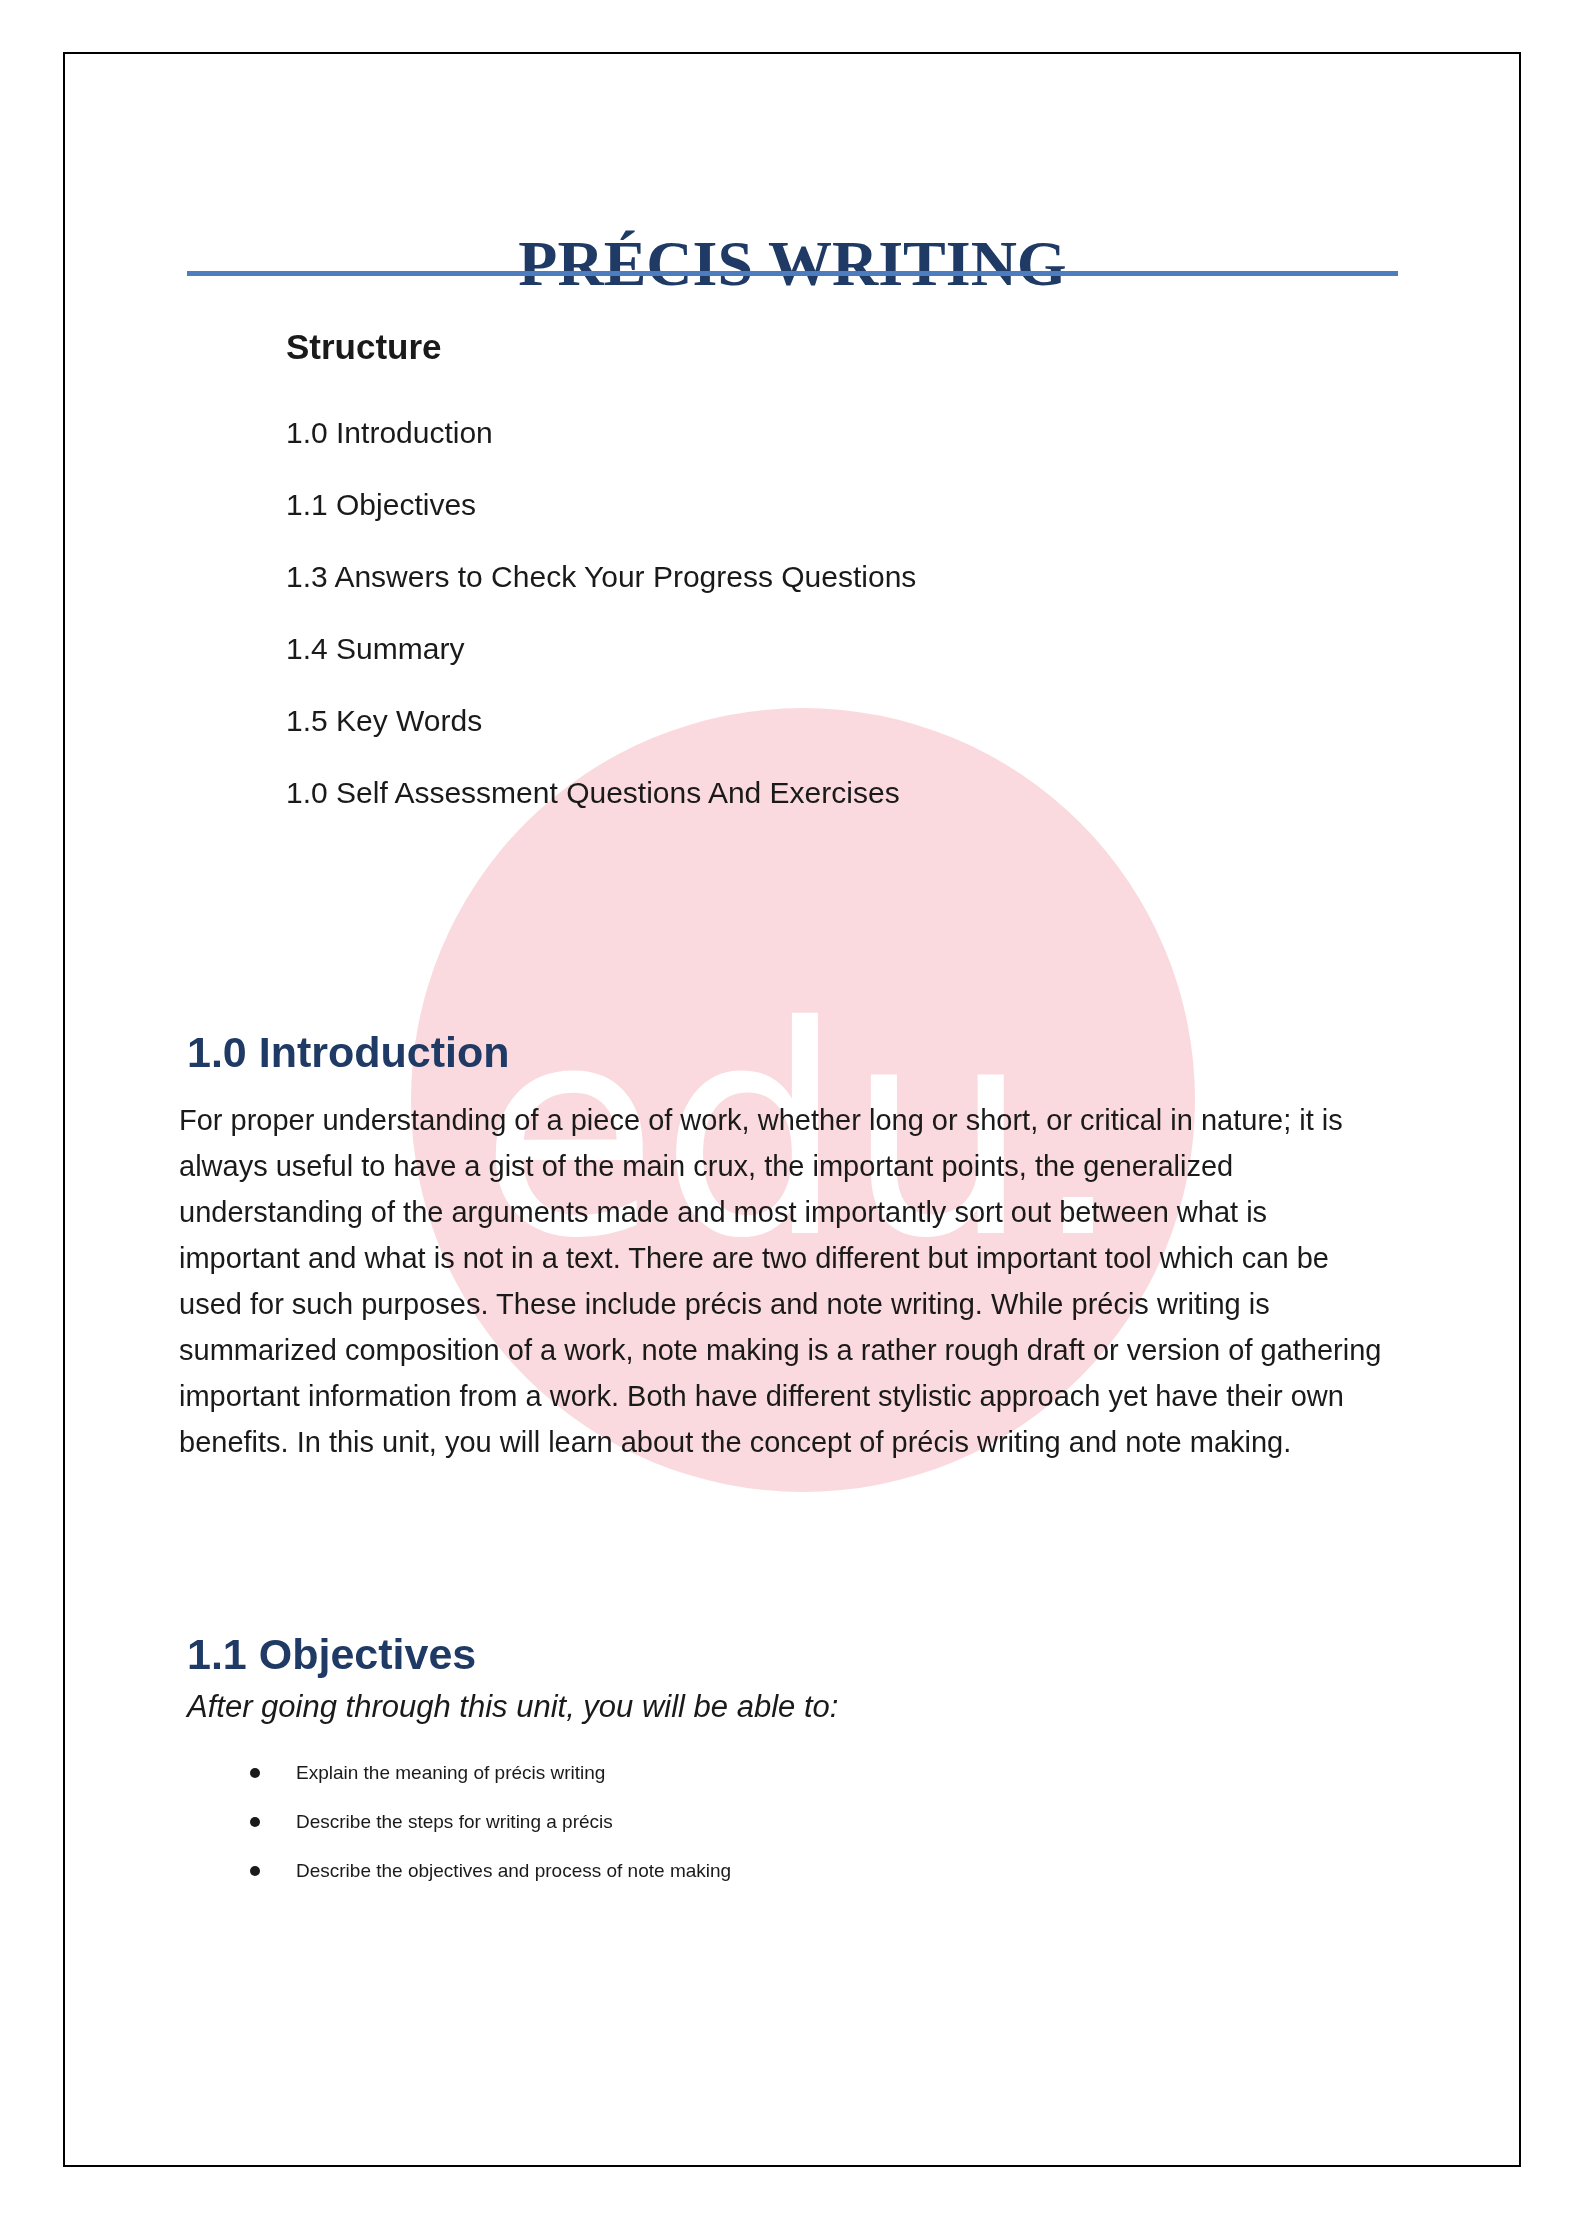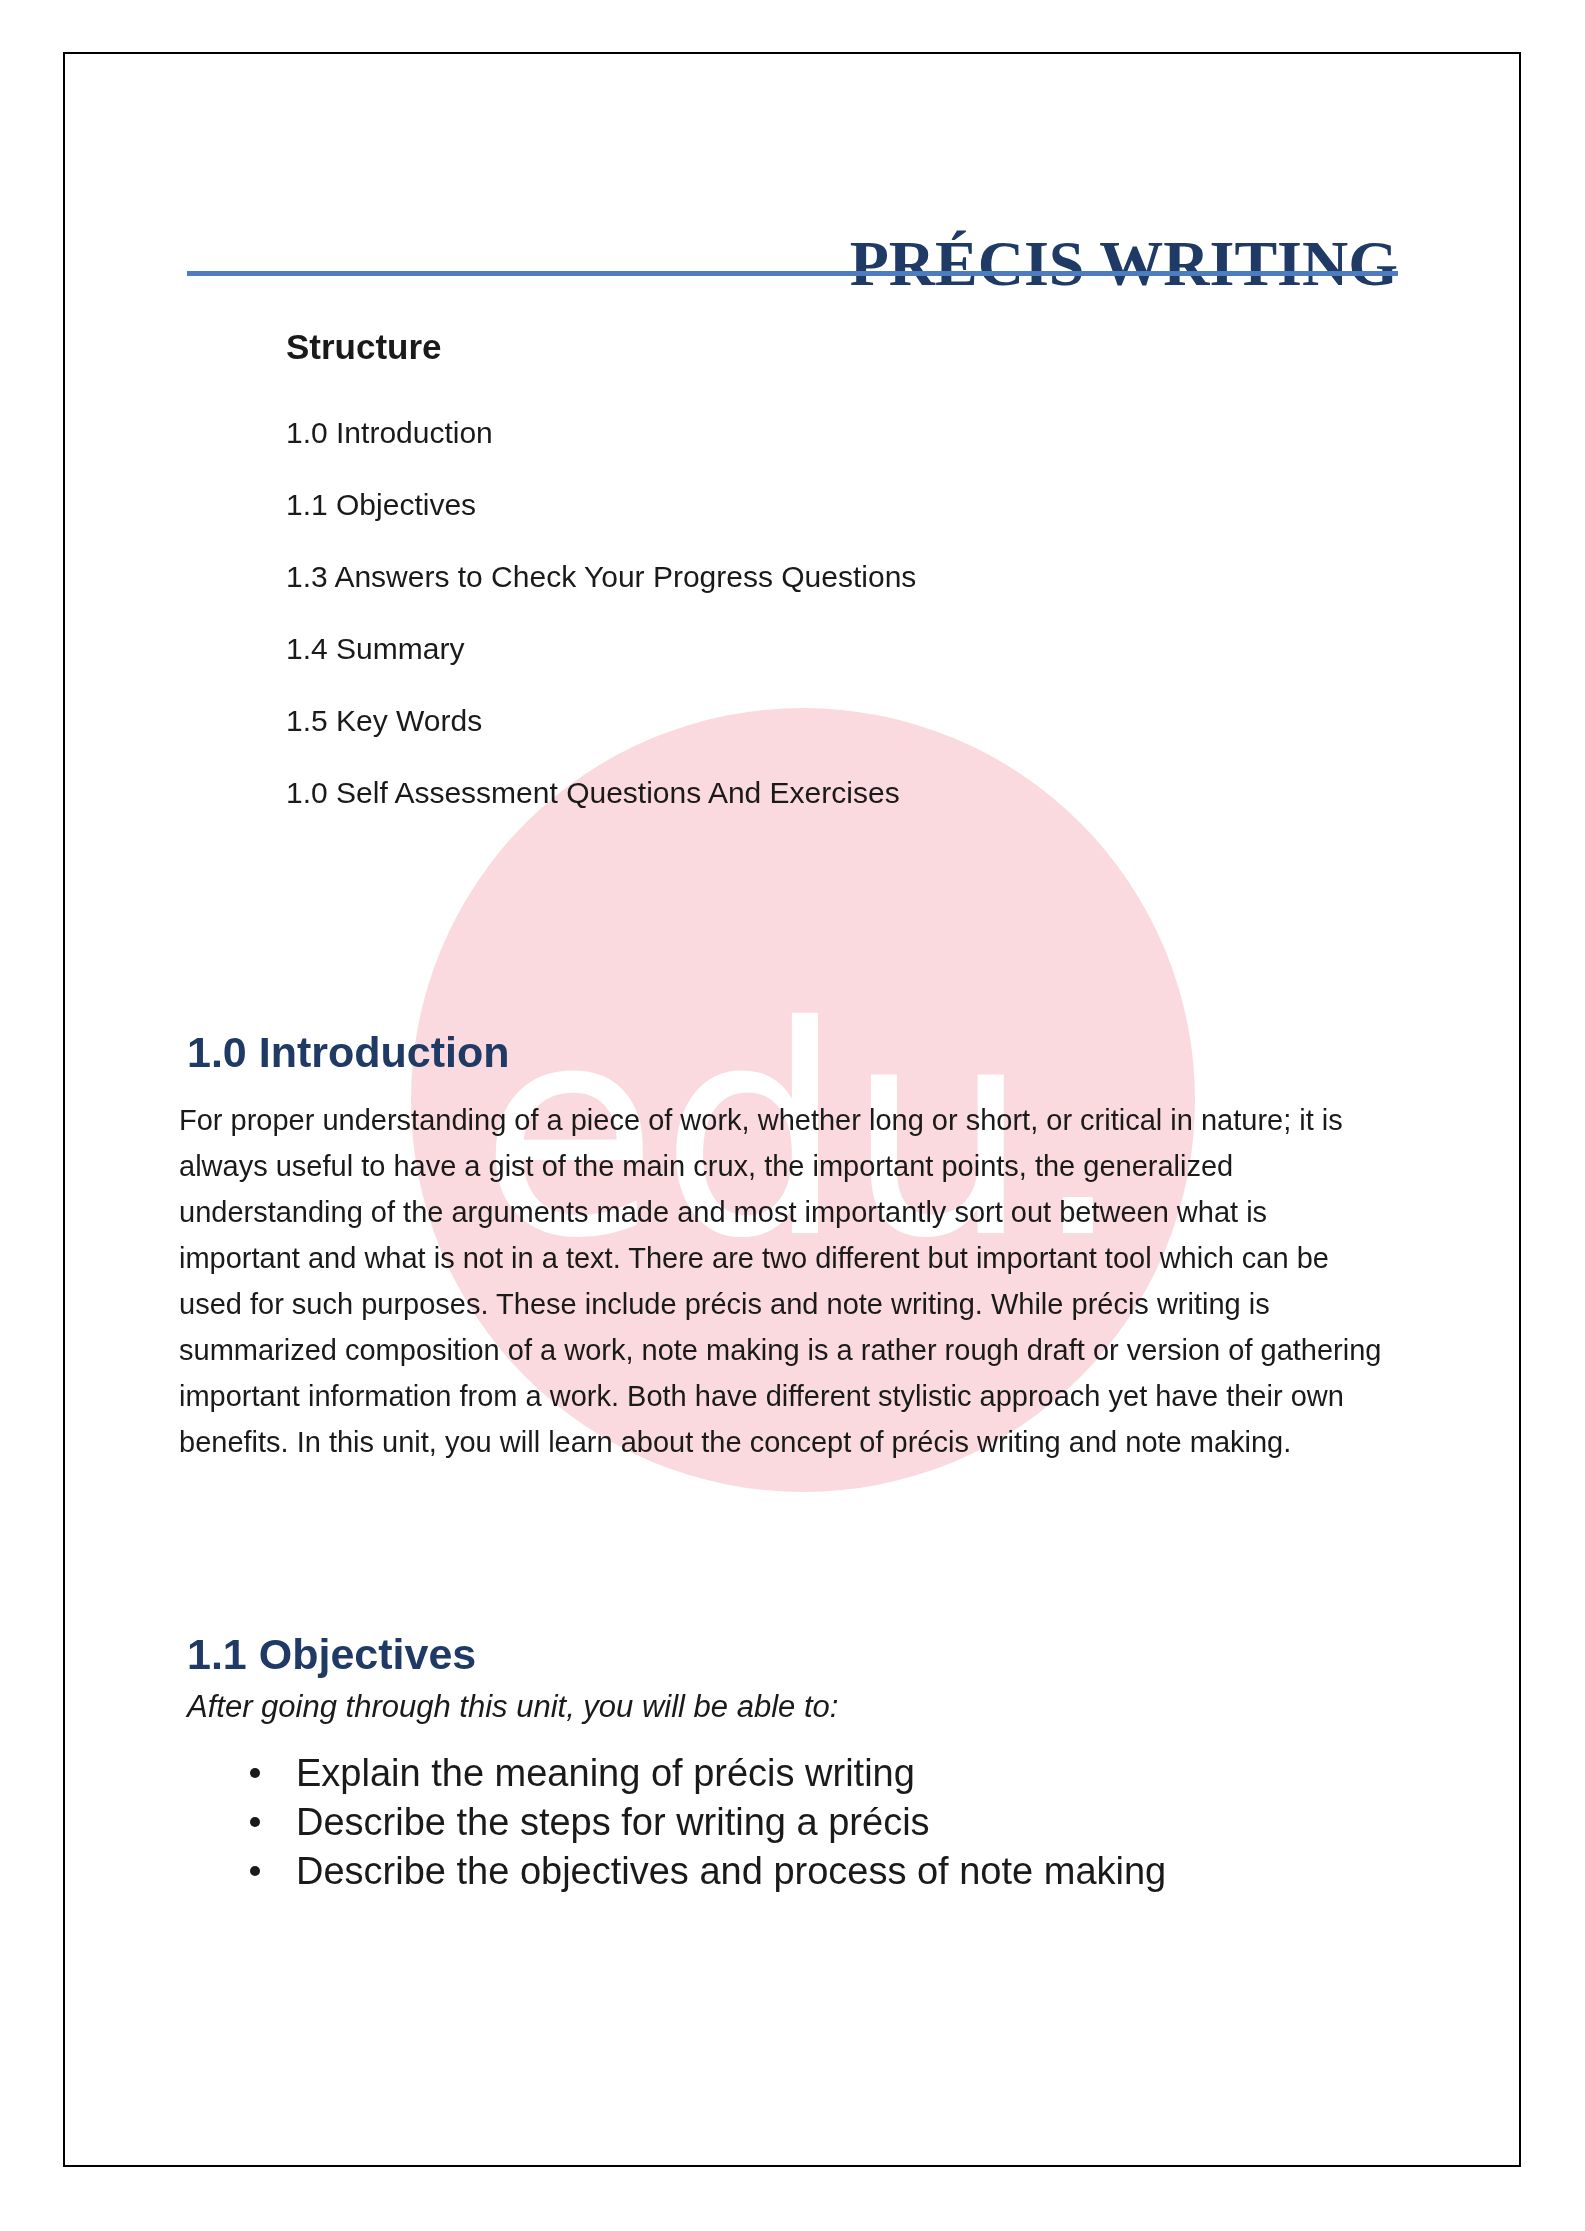--- a/index.html
+++ b/index.html
@@ -35,21 +35,21 @@
     position:absolute;left:411px;top:988px;
     width:784px;text-align:center;
     font-family:"DejaVu Sans",sans-serif;
     font-weight:normal;font-size:290px;line-height:290px;
     color:var(--watermark-text);
     letter-spacing:2px;
     z-index:1;
   }
   .doc-title{
     position:absolute;left:187px;top:192px;width:1211px;
-    text-align:right;
+    text-align:center;
     font-family:"Liberation Serif",serif;
     font-weight:bold;font-size:64px;line-height:1.1;
     color:var(--heading-navy);
     z-index:2;
     margin-top:37px;
   }
   .title-rule{
     position:absolute;left:187px;top:271px;
     width:1211px;height:5px;
     background:var(--rule-blue);
@@ -82,21 +82,21 @@
   }
   .objectives-intro{
     position:absolute;left:187px;top:1686px;
     font-size:31px;line-height:42px;
     z-index:2;
     font-style:italic;
   }
   .bullet-list{
     position:absolute;left:250px;top:1752px;
     display:flex;flex-direction:column;gap:7px;
-    font-size:38px;line-height:42px;
+    font-size:19px;line-height:42px;
     z-index:2;
   }
   .bullet-item{display:flex;align-items:center;}
   .bullet-dot{
     width:10px;height:10px;border-radius:50%;
     background:var(--body-text);
     margin-right:36px;flex:none;
   }
 </style>
 </head>

